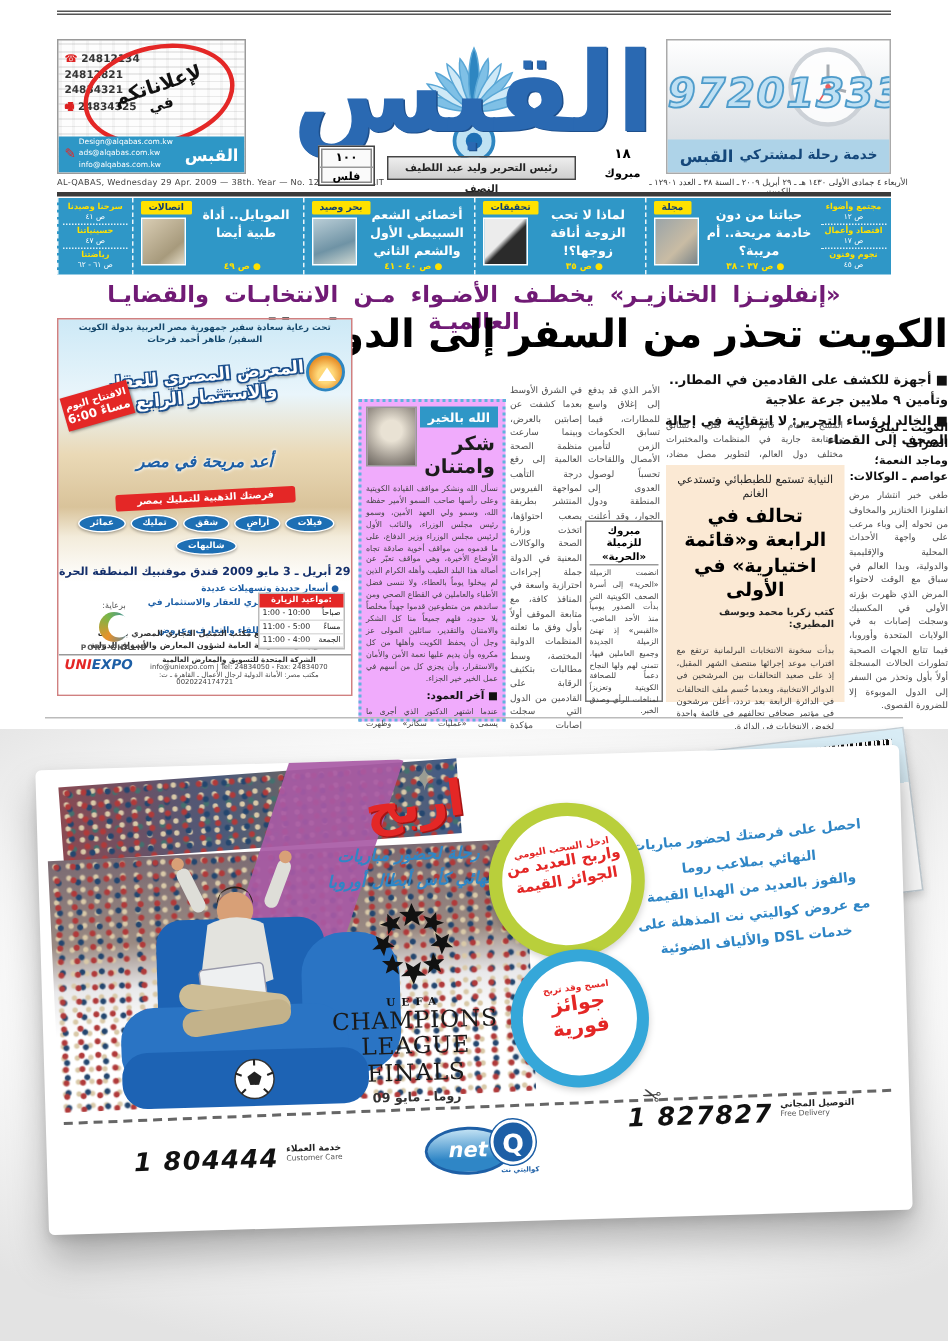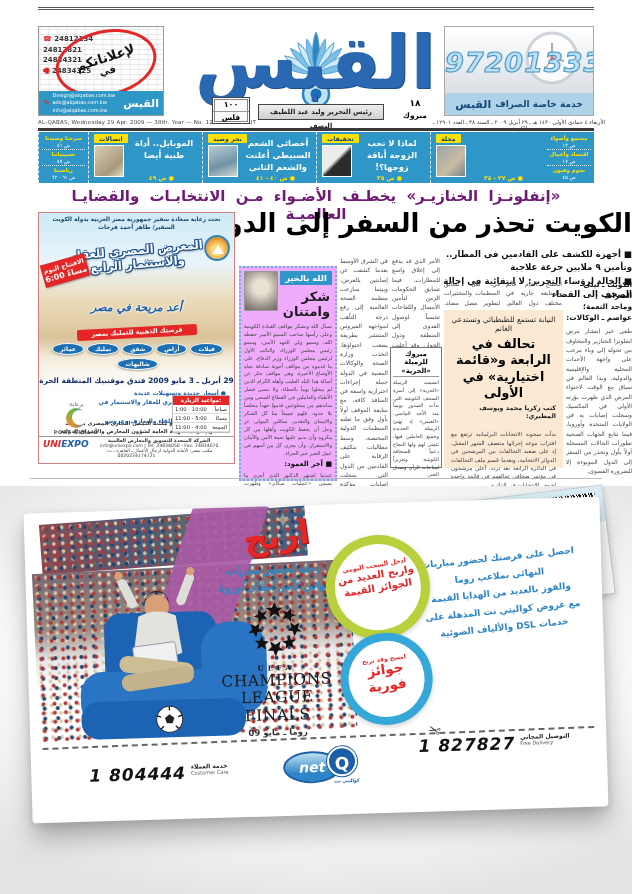--- a/index.html
+++ b/index.html
@@ -242,21 +242,21 @@
   <div class="abs" id="servicebox">
     <svg id="serviceclock" width="54" height="54" viewBox="0 0 54 54">
       <circle cx="27" cy="27" r="25" fill="#ffffff" stroke="#c9ced4" stroke-width="3"></circle>
       <line x1="27" y1="27" x2="27" y2="12" stroke="#9aa1a8" stroke-width="2"></line>
       <line x1="27" y1="27" x2="39" y2="30" stroke="#9aa1a8" stroke-width="2"></line>
       <line x1="27" y1="27" x2="19" y2="40" stroke="#e44" stroke-width="1"></line>
       <circle cx="27" cy="27" r="1.8" fill="#e44"></circle>
     </svg>
     <div id="servicenum">97201333</div>
     <div id="servicestrip">
-      <span class="lab">خدمة خاصة الصراف</span>
+      <span class="lab">خدمة رحلة لمشتركي</span>
       <span class="br">القبس</span>
     </div>
   </div>
   <div class="abs" id="dateline-ar">الأربعاء ٤ جمادى الأولى ١٤٣٠ هـ ـ ٢٩ أبريل ٢٠٠٩ ـ السنة ٣٨ ـ العدد ١٢٩٠١ ـ الكويت</div>
 
   <div class="abs" id="teaserband"></div>
   <div class="abs" id="teasers">
     <div class="tz-index">
       <div class="cell">
         <div class="lb">مجتمع وأضواء</div>
@@ -267,32 +267,33 @@
         <div class="pg">ص ١٧</div>
       </div>
       <div class="cell">
         <div class="lb">نجوم وفنون</div>
         <div class="pg">ص ٤٥</div>
       </div>
     </div>
     <div class="tz-box">
       <span class="tag">مجلة</span>
       <div class="ph ph-a"></div>
+      <div class="ti">حياتنا من دون خادمة مريحة.. أم مريبة؟</div>
       <div class="pg">● ص ٣٧ - ٣٨</div>
     </div>
     <div class="tz-box">
       <span class="tag">تحقيقات</span>
       <div class="ph ph-b"></div>
       <div class="ti">لماذا لا تحب الزوجة أناقة زوجها؟!</div>
       <div class="pg">● ص ٣٥</div>
     </div>
     <div class="tz-box">
       <span class="tag">بحر وصيد</span>
       <div class="ph ph-c"></div>
-      <div class="ti">أخصائي الشعم السبيطي أعلنت والشعم الثاني</div>
+      <div class="ti">أخصائي الشعم السبيطي الأول والشعم الثاني</div>
       <div class="pg">● ص ٤٠ - ٤١</div>
     </div>
     <div class="tz-box">
       <span class="tag">اتصالات</span>
       <div class="ph ph-d"></div>
       <div class="ti">الموبايل.. أداة طبية أيضا</div>
       <div class="pg">● ص ٤٩</div>
     </div>
     <div class="tz-index" style="border-left:1px dashed rgba(255,255,255,.9)">
       <div class="cell">

